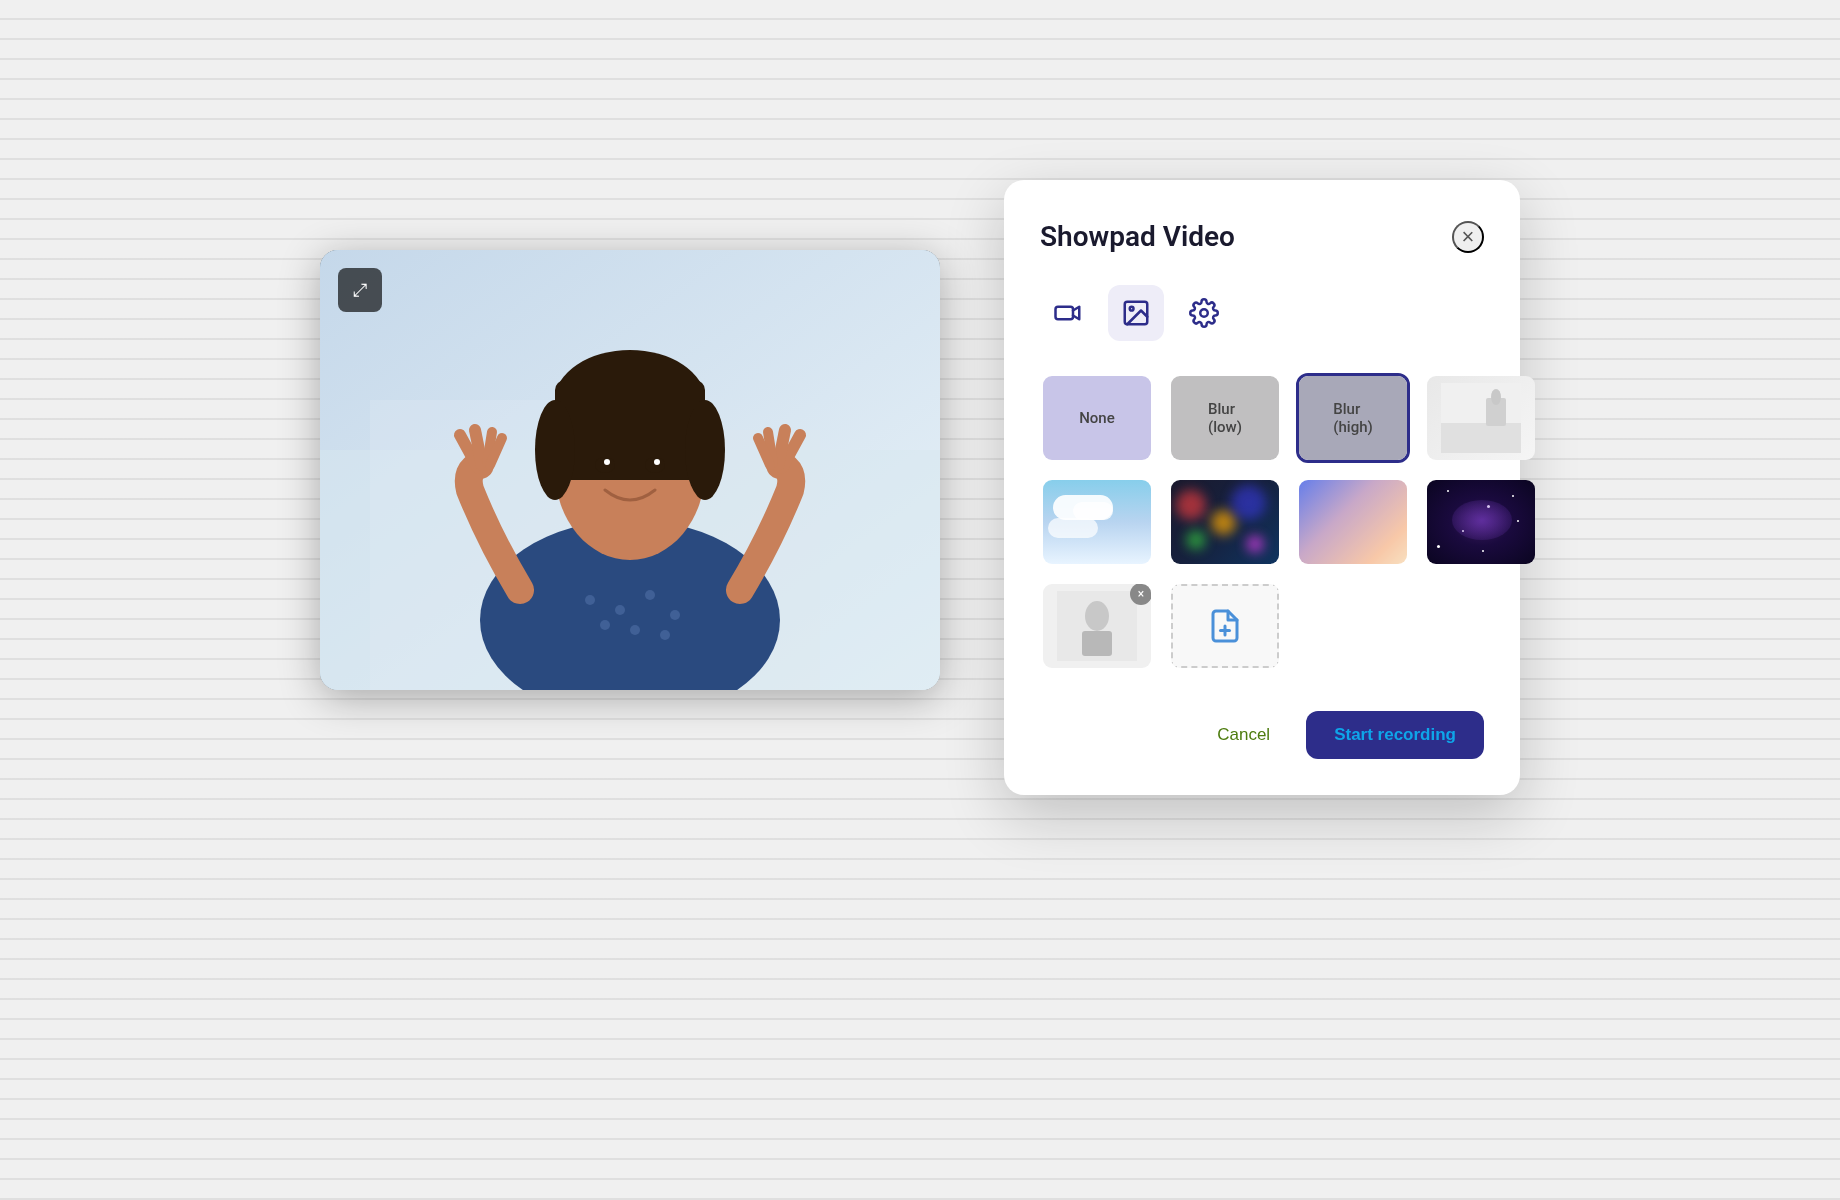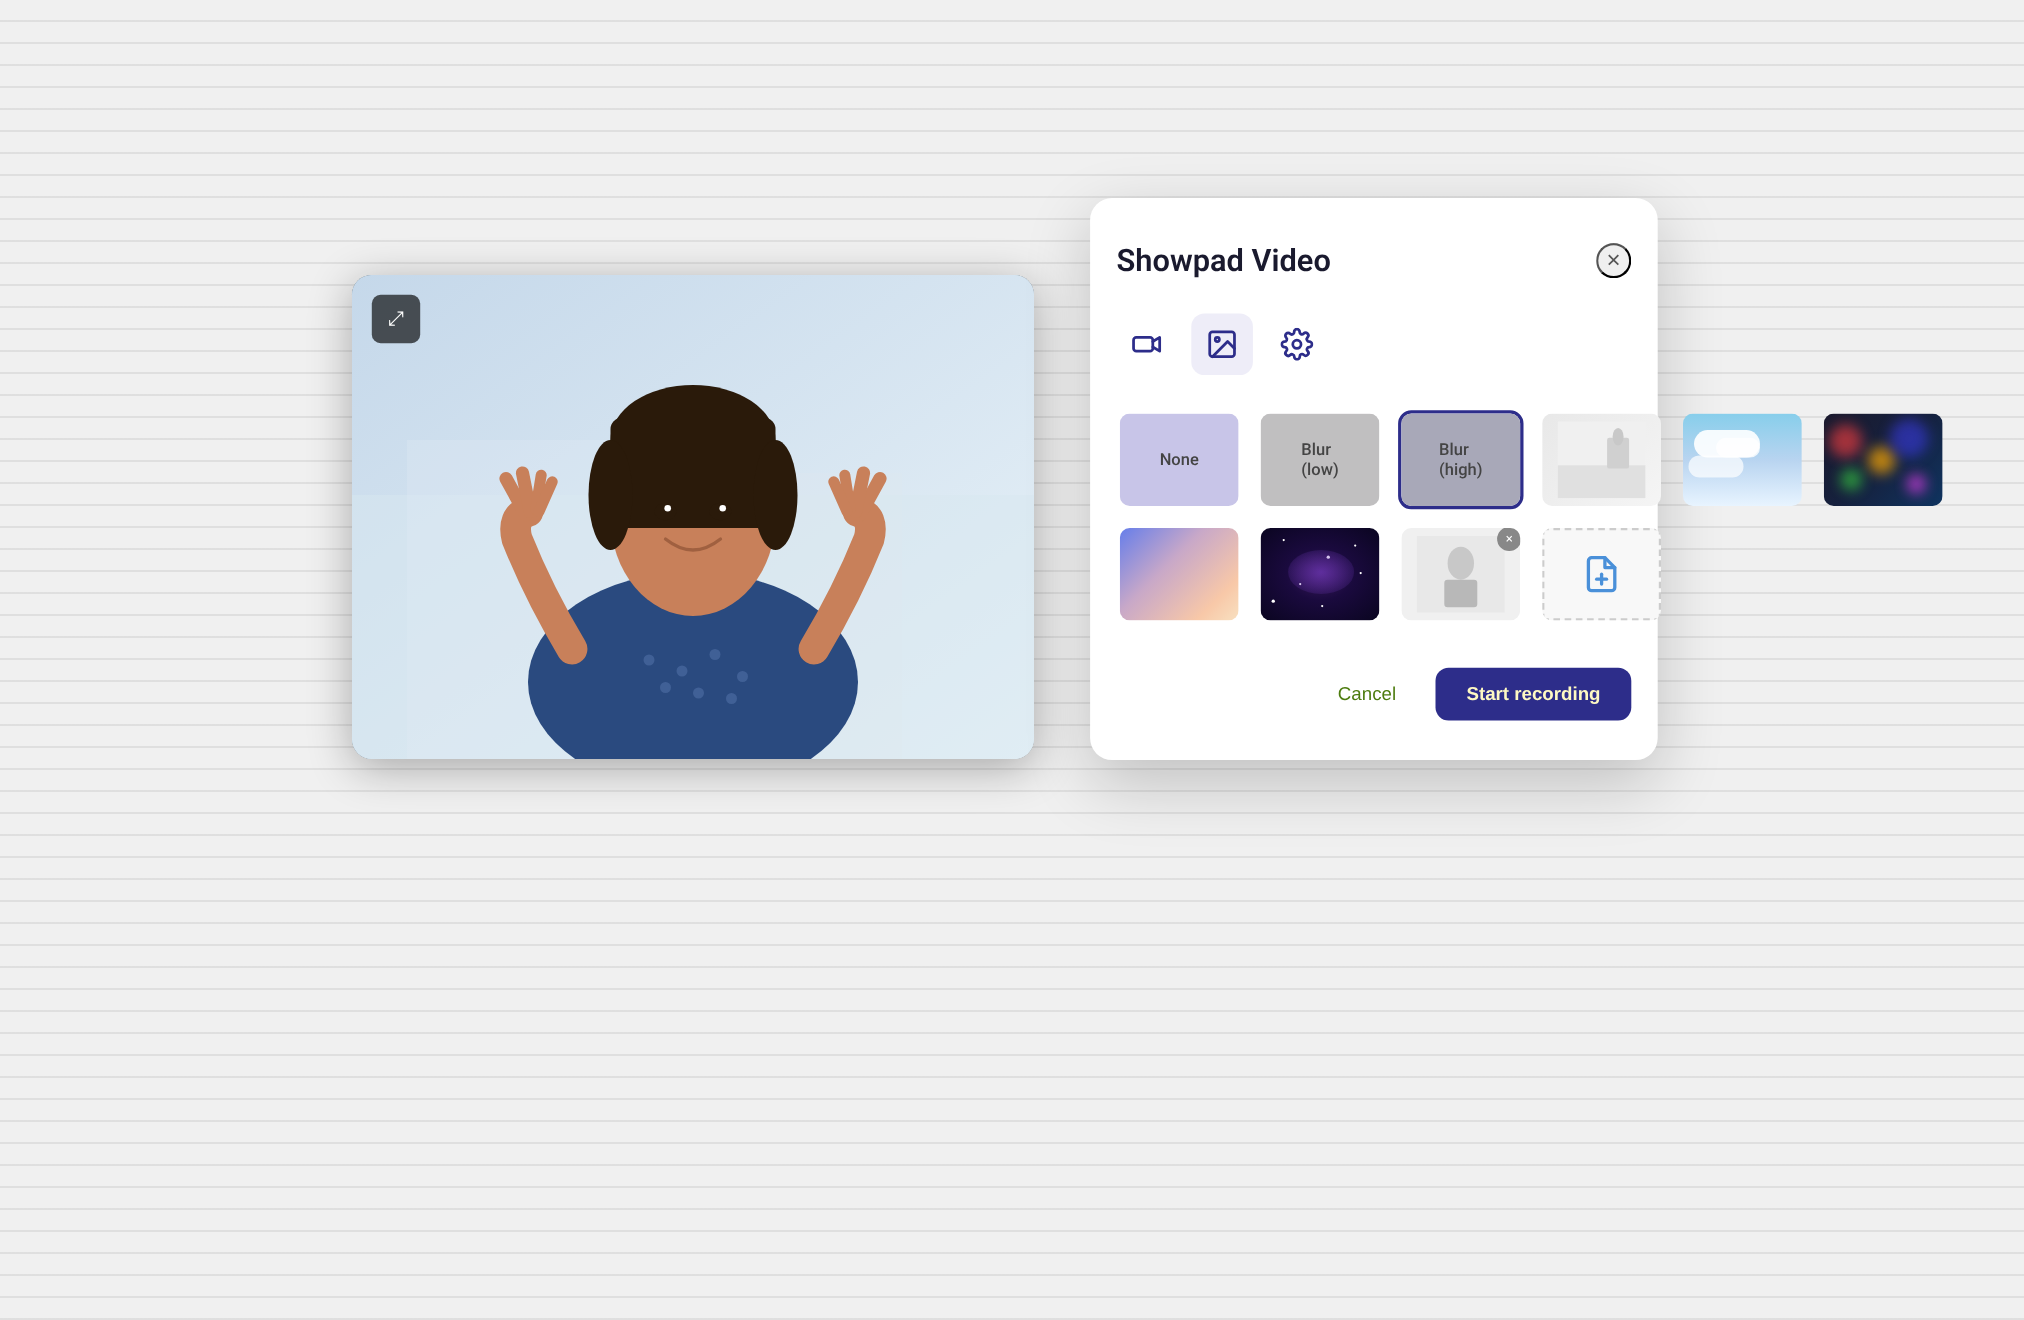--- a/index.html
+++ b/index.html
@@ -88,27 +88,27 @@
 
     .expand-icon {
       color: white;
       font-size: 18px;
       line-height: 1;
     }
 
     
     .modal {
       position: absolute;
-      right: 13px;
+      right: 0;
       top: 30px;
       width: 516px;
       background: #ffffff;
       border-radius: 20px;
       box-shadow: 0 20px 60px rgba(0,0,0,0.2);
-      padding: 40px 24px 36px;
+      padding: 40px 36px 36px;
       z-index: 10;
     }
 
     .modal-header {
       display: flex;
       align-items: center;
       justify-content: space-between;
       margin-bottom: 32px;
     }
 
@@ -157,21 +157,21 @@
 
     .tab-icon {
       width: 30px;
       height: 30px;
       color: #2d2d8a;
     }
 
     
     .bg-grid {
       display: grid;
-      grid-template-columns: repeat(6, 1fr);
+      grid-template-columns: repeat(4, 1fr);
       gap: 14px;
       margin-bottom: 14px;
     }
 
     .bg-item {
       width: 114px;
       height: 90px;
       border-radius: 12px;
       cursor: pointer;
       overflow: hidden;
@@ -276,21 +276,21 @@
       border: none;
       font-size: 17px;
       color: #4d7c0f;
       cursor: pointer;
       padding: 10px 16px;
       border-radius: 8px;
     }
 
     .start-btn {
       background: #2d2d8a;
-      color: #fef9c3;
+      color: #0ea5e9;
       border: none;
       font-size: 17px;
       font-weight: 600;
       padding: 14px 28px;
       border-radius: 12px;
       cursor: pointer;
       transition: background 0.15s;
     }
 
     

